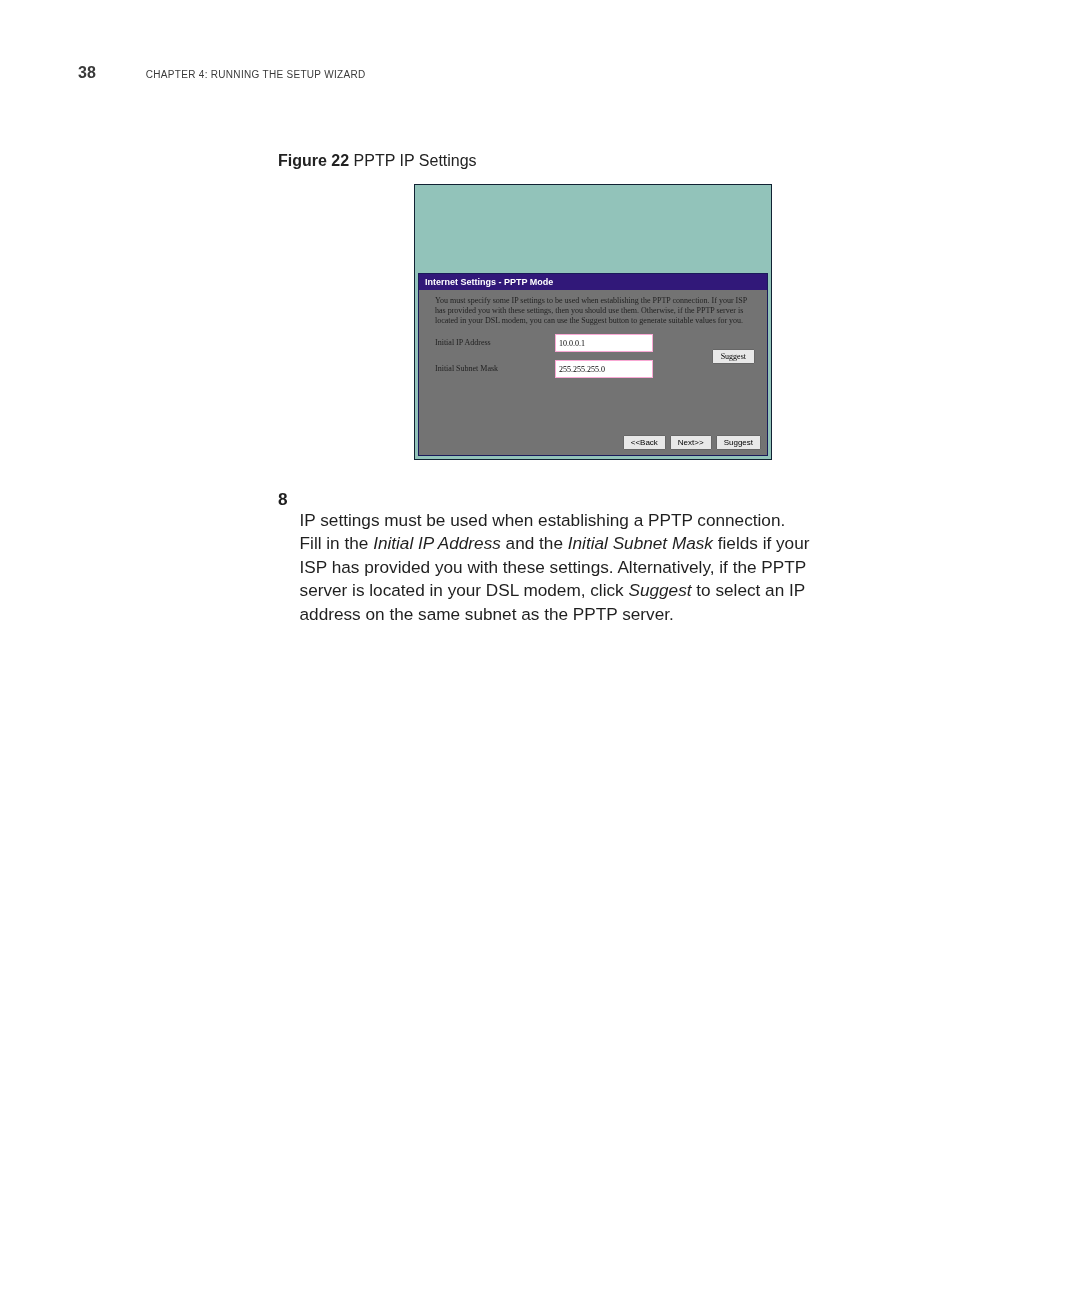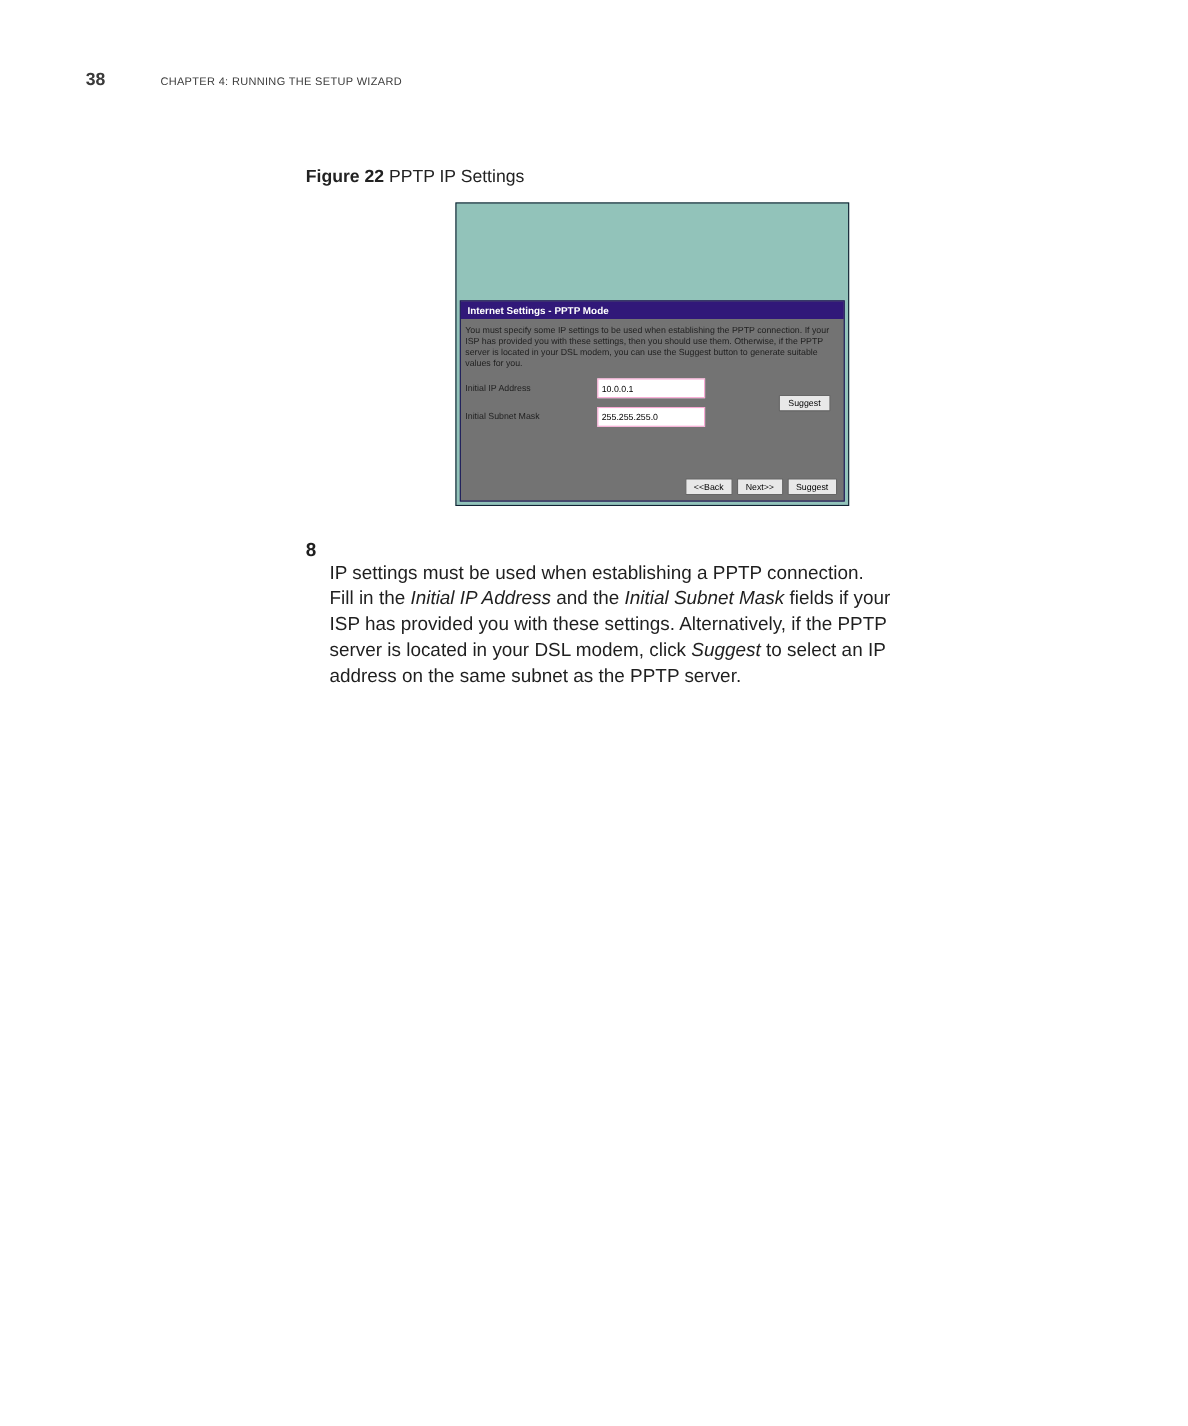--- a/index.html
+++ b/index.html
@@ -7,21 +7,21 @@
   .header{display:flex;align-items:baseline;gap:18px;font-size:15px;color:#3a3a3a;margin-bottom:70px;}
   .page-num{font-weight:700;font-size:16px;}
   .chapter{font-size:10px;letter-spacing:.3px;margin-left:32px;}
   .chapter .sc{font-variant:small-caps;}
   .content{margin-left:200px;}
   .fig-label{font-size:16px;margin-bottom:14px;}
   .fig-label strong{font-weight:700;}
   .screenshot{width:356px;height:274px;margin-left:136px;background:#92c3ba;border:1px solid #123; position:relative;overflow:hidden;margin-bottom:28px;}
   .panel{position:absolute;left:3px;right:3px;top:48px;bottom:3px;background:#737373;border:1px solid #1a1a5a;margin-top:40px;}
   .panel-title{background:#311879;color:#fff;font-weight:700;font-size:9px;padding:3px 6px;font-family:Verdana,Arial,sans-serif;}
-  .panel-body{padding:6px 8px 0 4px;font-family:Liberation Sans, sans-serif;font-size:8px;color:#222;line-height:1.25;}
+  .panel-body{padding:6px 8px 0 16px;font-family:Liberation Serif, serif;font-size:8px;color:#222;line-height:1.25;}
   .panel-desc{margin-bottom:8px;}
   .form-grid{display:grid;grid-template-columns:120px 100px 1fr;row-gap:8px;align-items:center;font-size:8px;}
   .txt{height:14px;font-size:8px;padding:1px 3px;border:1px solid #f9a8d4;width:90px;font-family:inherit;}
   .suggest-wrap{grid-row:1 / span 2;grid-column:3;display:flex;justify-content:flex-end;align-items:center;padding-right:4px;}
   .win-btn{font-size:8px;padding:2px 8px;background:#e8e8e8;border:1px solid #666;border-radius:1px;font-family:inherit;cursor:pointer;}
   .nav-btns{position:absolute;bottom:5px;right:6px;display:flex;gap:4px;align-items:center;}
   .nav-btns .win-btn{padding:2px 7px;}
   .step{display:flex;align-items:flex-start;gap:12px;font-size:17.2px;line-height:1.36;color:#1f1f1f;}
   .step-num{font-weight:700;}
   .step-text{max-width:512px;margin-top:21px;}

